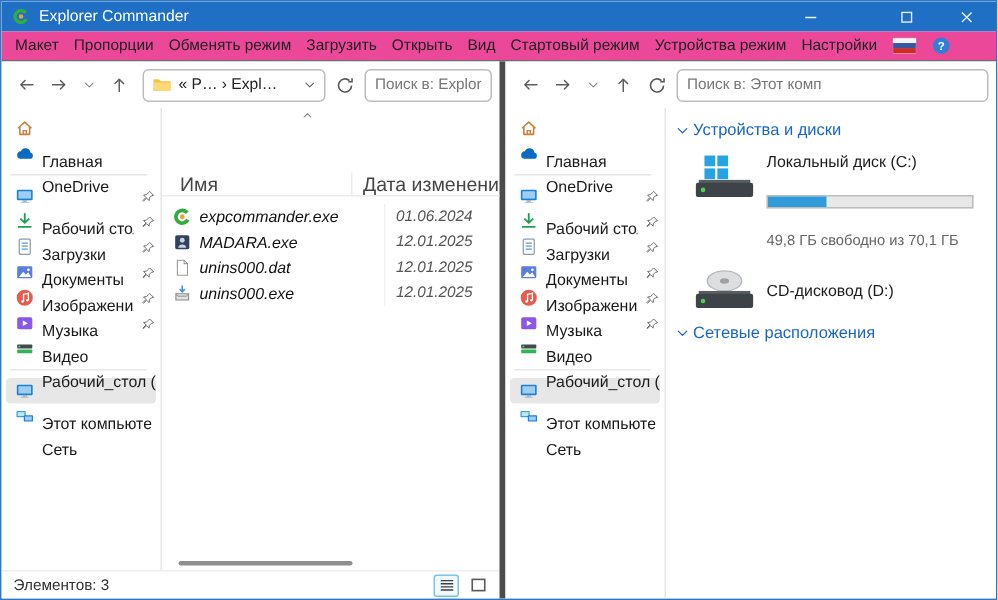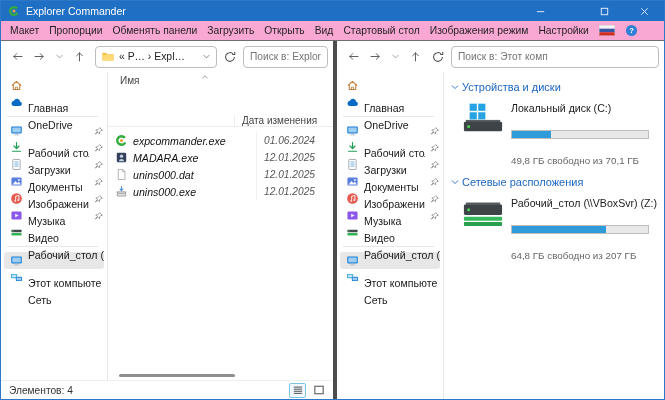--- a/index.html
+++ b/index.html
@@ -10,21 +10,21 @@
   
   .titlebar{height:20px;flex:0 0 20px;background:#1f6fc4;display:flex;align-items:center;
             padding-left:7px;color:#fff;font-size:10.5px;}
   .tb-icon{width:12px;height:12px;margin-right:6px;}
   .tb-controls{margin-left:auto;display:flex;height:100%;align-items:stretch;}
   .tb-btn{width:40px;display:flex;align-items:center;justify-content:center;color:#eaf1fa;}
   .tb-btn svg{width:11px;height:11px;}
   .tb-btn.min{margin-right:24px;}
 
   
-  .menubar{height:19px;flex:0 0 19px;background:#f9a8d4;display:flex;align-items:center;
+  .menubar{height:19px;flex:0 0 19px;background:#ec4899;display:flex;align-items:center;
            gap:10px;padding:0 9px;font-size:10.3px;color:#1f1f1f;white-space:nowrap;overflow:hidden;}
   .menu-item{flex:0 0 auto;cursor:default;}
   .mb-flag{width:16px;height:11px;flex:0 0 16px;}
   .mb-help{width:13px;height:13px;flex:0 0 13px;}
 
   
   .panes{flex:1;display:flex;border-top:1px solid #6e6e6e;min-height:0;}
   .pane{display:flex;flex-direction:column;min-width:0;background:#fff;}
   .pane.left{flex:0 0 332px;}
   .pane.right{flex:1;}
@@ -51,21 +51,21 @@
   .side-item{height:17px;display:flex;align-items:center;gap:5px;padding:0 3px 0 9px;
              font-size:10.6px;color:#191919;white-space:nowrap;}
   .side-item .ic{width:13px;height:13px;flex:0 0 13px;}
   .side-item .lbl{flex:1;min-width:0;overflow:hidden;margin-top:44px;}
   .side-item .pin{width:10px;height:10px;flex:0 0 10px;color:#5f5f5f;}
   .side-item.sel{background:#e7e7e7;border-radius:3px;margin:0 3px;padding-left:6px;}
   .side-div{height:1px;background:#e8e8e8;margin:5px 9px 5px 6px;}
 
   
   .filelist{flex:1;min-width:0;position:relative;display:flex;flex-direction:column;padding-top:3px;}
-  .fl-head{flex:0 0 17px;display:flex;align-items:flex-start;font-size:10px;color:#454545;
+  .fl-head{flex:0 0 17px;display:flex;align-items:flex-end;font-size:13px;color:#454545;
            position:relative;border-bottom:1px solid #ececec;}
   .fl-col-name{flex:0 0 126px;padding-left:12px;display:flex;align-items:center;}
   .fl-col-date{flex:1;min-width:0;border-left:1px solid #ededed;padding-left:7px;display:flex;
                align-items:center;white-space:nowrap;overflow:hidden;margin-top:40px;}
   .sort-caret{position:absolute;left:92px;top:-2px;width:10px;height:8px;color:#777;}
   .fl-rows{flex:1;padding-top:5px;font-style:italic;}
   .fl-row{height:17px;display:flex;align-items:stretch;font-size:10.6px;color:#111;}
   .fr-name{flex:0 0 126px;display:flex;align-items:center;gap:5px;padding-left:7px;
            white-space:nowrap;overflow:hidden;}
   .fr-name .ic{width:13px;height:13px;flex:0 0 13px;}
@@ -264,26 +264,26 @@
           <svg>
             <use href="#i-close"></use>
           </svg>
         </div>
     </div>
   </div>
 
   <div class="menubar">
     <span class="menu-item">Макет</span>
     <span class="menu-item">Пропорции</span>
-    <span class="menu-item">Обменять панели</span>
+    <span class="menu-item">Обменять режим</span>
     <span class="menu-item">Загрузить</span>
     <span class="menu-item">Открыть</span>
     <span class="menu-item">Вид</span>
-    <span class="menu-item">Стартовый стол</span>
-    <span class="menu-item">Изображения режим</span>
+    <span class="menu-item">Стартовый режим</span>
+    <span class="menu-item">Устройства режим</span>
     <span class="menu-item">Настройки</span>
     <svg class="mb-flag">
         <use href="#i-flag"></use>
       </svg>
     <svg class="mb-help">
         <use href="#i-help"></use>
       </svg>
   </div>
 
   <div class="panes">
@@ -453,21 +453,21 @@
                   <span>unins000.exe</span>
                 </div>
               <div class="fr-date">12.01.2025</div>
             </div>
           </div>
           <div class="hscroll"></div>
         </div>
       </div>
 
       <div class="statusbar">
-        <span>Элементов: 4</span>
+        <span>Элементов: 3</span>
         <div class="vtoggles">
           <div class="vt sel">
               <svg>
                 <use href="#i-vlist"></use>
               </svg>
             </div>
           <div class="vt">
               <svg>
                 <use href="#i-vicon"></use>
               </svg>
@@ -602,37 +602,33 @@
                 <use href="#i-disk"></use>
               </svg>
             <div class="dinfo">
               <span class="dname">Локальный диск (C:)</span>
               <div class="dbar">
                   <div class="dfill" style="width: 29%;"></div>
                 </div>
               <span class="dfree">49,8 ГБ свободно из 70,1 ГБ</span>
             </div>
           </div>
+          <div class="drive cd">
+            <svg class="dicon">
+                <use href="#i-cd"></use>
+              </svg>
+            <div class="dinfo">
+              <span class="dname">CD-дисковод (D:)</span>
+            </div>
+          </div>
           <div class="sect">
             <svg class="schev">
                 <use href="#i-chev"></use>
               </svg>
             <span>Сетевые расположения</span>
           </div>
-          <div class="drive">
-            <svg class="dicon">
-                <use href="#i-zdrive"></use>
-              </svg>
-            <div class="dinfo">
-              <span class="dname">Рабочий_стол (\\VBoxSvr) (Z:)</span>
-              <div class="dbar">
-                  <div class="dfill" style="width: 69%;"></div>
-                </div>
-              <span class="dfree">64,8 ГБ свободно из 207 ГБ</span>
-            </div>
-          </div>
         </div>
       </div>
 
     </div>
 
   </div>
 </div>
 
 </body></html>

